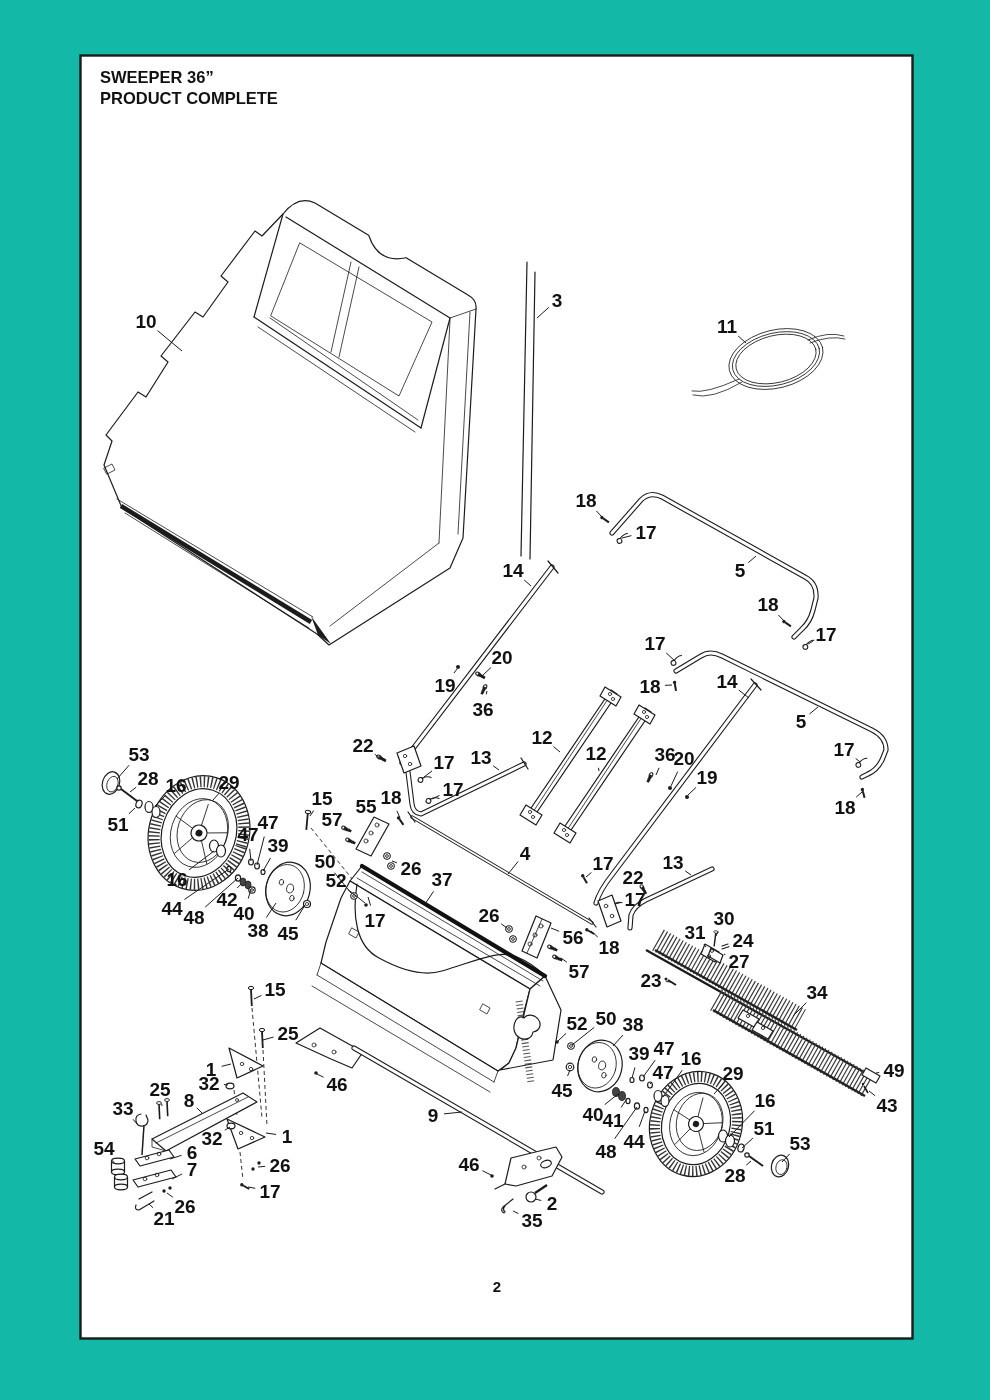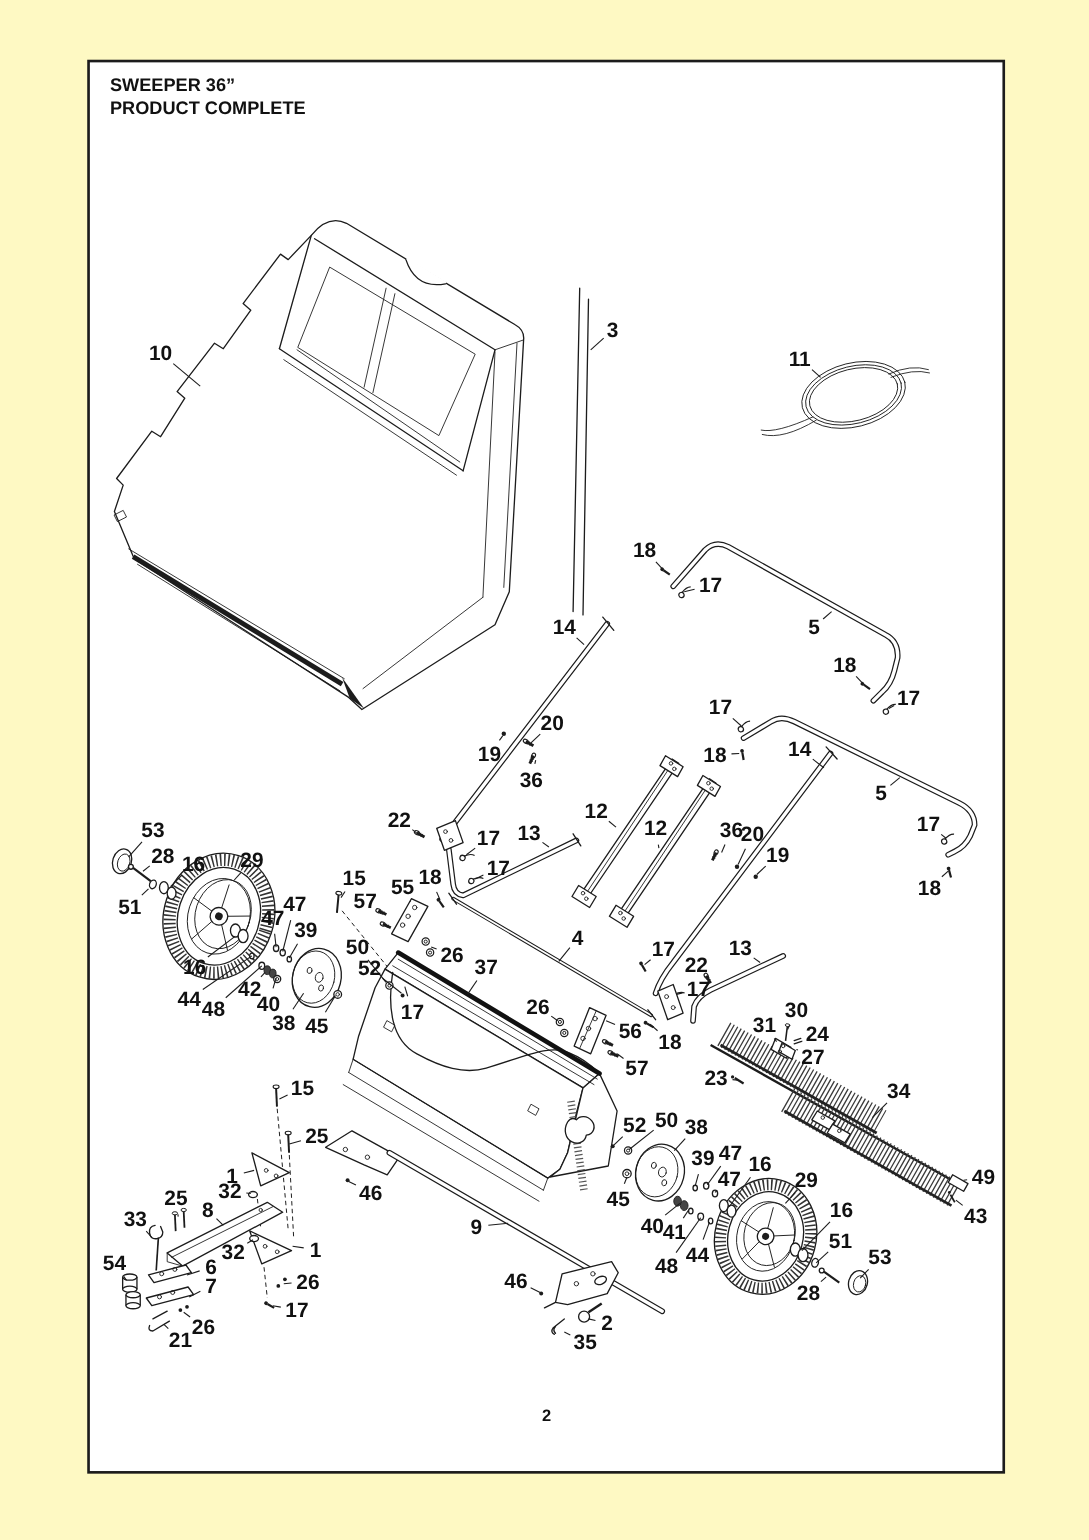--- a/index.html
+++ b/index.html
@@ -1,16 +1,16 @@
 <!DOCTYPE html>
 <html><head>
 <meta charset="utf-8">
 <style>
   html,body{margin:0;padding:0;background:#ffffff;}
-  .page{width:990px;height:1400px;position:relative;background:#fef9c3;font-family:"Liberation Sans",sans-serif;}
+  .page{width:990px;height:1400px;position:relative;background:#14b8a6;font-family:"Liberation Sans",sans-serif;}
   svg{display:block;}
   .ln{fill:none;stroke:#1c1c1c;stroke-width:1.2;stroke-linecap:round;stroke-linejoin:round;}
   .thin{fill:none;stroke:#1c1c1c;stroke-width:0.8;stroke-linecap:round;}
   .fw{fill:#ffffff;stroke:#1c1c1c;stroke-width:1.2;stroke-linejoin:round;}
   .tube-o{fill:none;stroke:#1c1c1c;stroke-width:5.2;stroke-linecap:round;stroke-linejoin:round;}
   .tube-i{fill:none;stroke:#ffffff;stroke-width:3.0;stroke-linecap:round;stroke-linejoin:round;}
   .rod-o{fill:none;stroke:#1c1c1c;stroke-width:3.4;stroke-linecap:round;}
   .rod-i{fill:none;stroke:#ffffff;stroke-width:1.6;stroke-linecap:round;}
   .blackbar{fill:none;stroke:#111;stroke-width:4.2;stroke-linecap:round;}
   .brush{fill:none;stroke:#3b3b3b;stroke-width:24;stroke-dasharray:1.2,2.4;}

